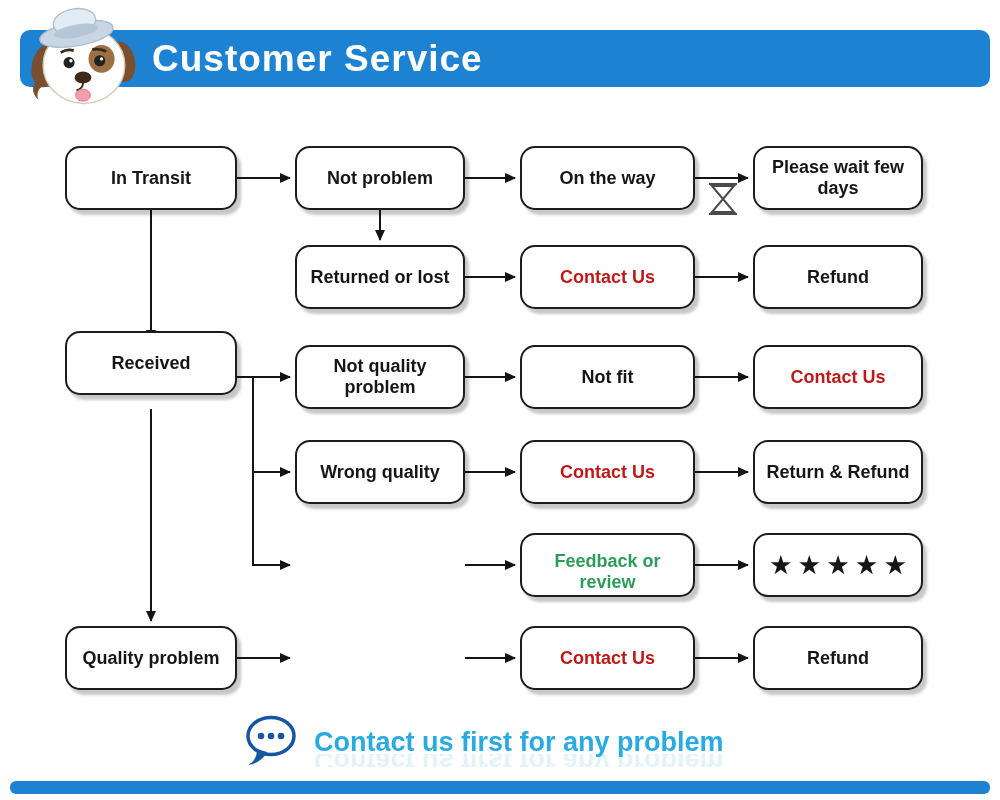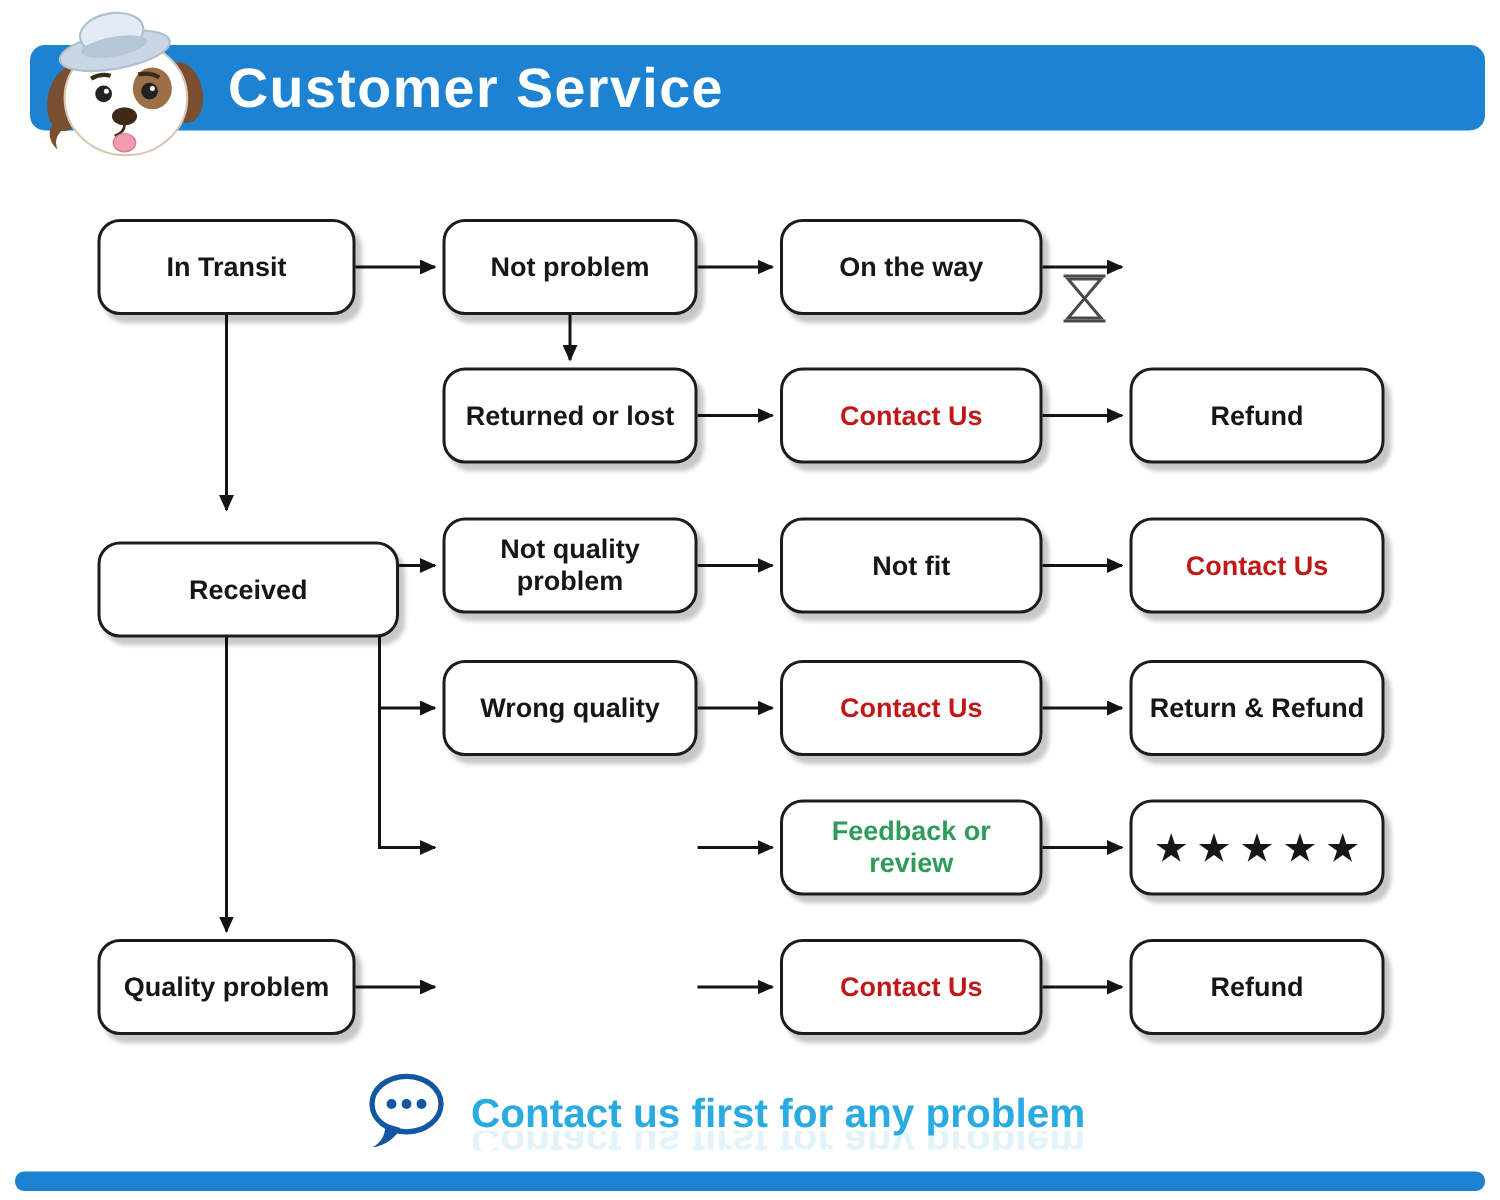--- a/index.html
+++ b/index.html
@@ -14,21 +14,21 @@
                 letter-spacing:1px;white-space:nowrap;}
   .mascot{position:absolute;left:26px;top:6px;width:114px;height:104px;}
 
   
   .node{position:absolute;height:64px;background:#ffffff;border:2.5px solid #1c1c1c;
         border-radius:15px;box-shadow:4px 5px 3px rgba(0,0,0,.22);
         display:flex;align-items:center;justify-content:center;text-align:center;
         font-weight:700;font-size:18px;line-height:21px;color:#161616;
         padding:2px 6px;box-sizing:border-box;}
   .node--red{color:var(--accent-red,#c01818);align-items:center;}
-  .node--green{color:var(--accent-green,#2d9c58);}
+  .node--green{color:var(--accent-green,#2d9c58);align-items:flex-end;}
   .node--stars{font-size:23px;letter-spacing:8px;}
   .node--stars .node-label{margin-right:-8px;}
 
   .connectors{position:absolute;left:0;top:0;}
 
   
   .bubble-icon{position:absolute;left:243px;top:715px;width:58px;height:52px;}
   .footer-msg{position:absolute;left:314px;top:727px;font-size:27px;font-weight:700;
               color:var(--footer-cyan,#29abe2);white-space:nowrap;}
   .footer-reflection{position:absolute;left:314px;top:754px;height:13px;overflow:hidden;
@@ -108,32 +108,35 @@
 
   <div class="node" style="left:65px;top:146px;width:172px">
     <span class="node-label">In Transit</span>
     </div>
   <div class="node" style="left:295px;top:146px;width:170px">
     <span class="node-label">Not problem</span>
     </div>
   <div class="node" style="left:520px;top:146px;width:175px">
     <span class="node-label">On the way</span>
     </div>
+  <div class="node" style="left:753px;top:146px;width:170px">
+    <span class="node-label">Please wait few days</span>
+    </div>
 
   <div class="node" style="left:295px;top:245px;width:170px">
     <span class="node-label">Returned or lost</span>
     </div>
   <div class="node node--red" style="left:520px;top:245px;width:175px">
     <span class="node-label">Contact Us</span>
     </div>
   <div class="node" style="left:753px;top:245px;width:170px">
     <span class="node-label">Refund</span>
     </div>
 
-  <div class="node" style="left:65px;top:361px;width:201px">
+  <div class="node" style="left:65px;top:331px;width:172px">
     <span class="node-label">Received</span>
     </div>
   <div class="node" style="left:295px;top:345px;width:170px">
     <span class="node-label">Not quality problem</span>
     </div>
   <div class="node" style="left:520px;top:345px;width:175px">
     <span class="node-label">Not fit</span>
     </div>
   <div class="node node--red" style="left:753px;top:345px;width:170px">
     <span class="node-label">Contact Us</span>

